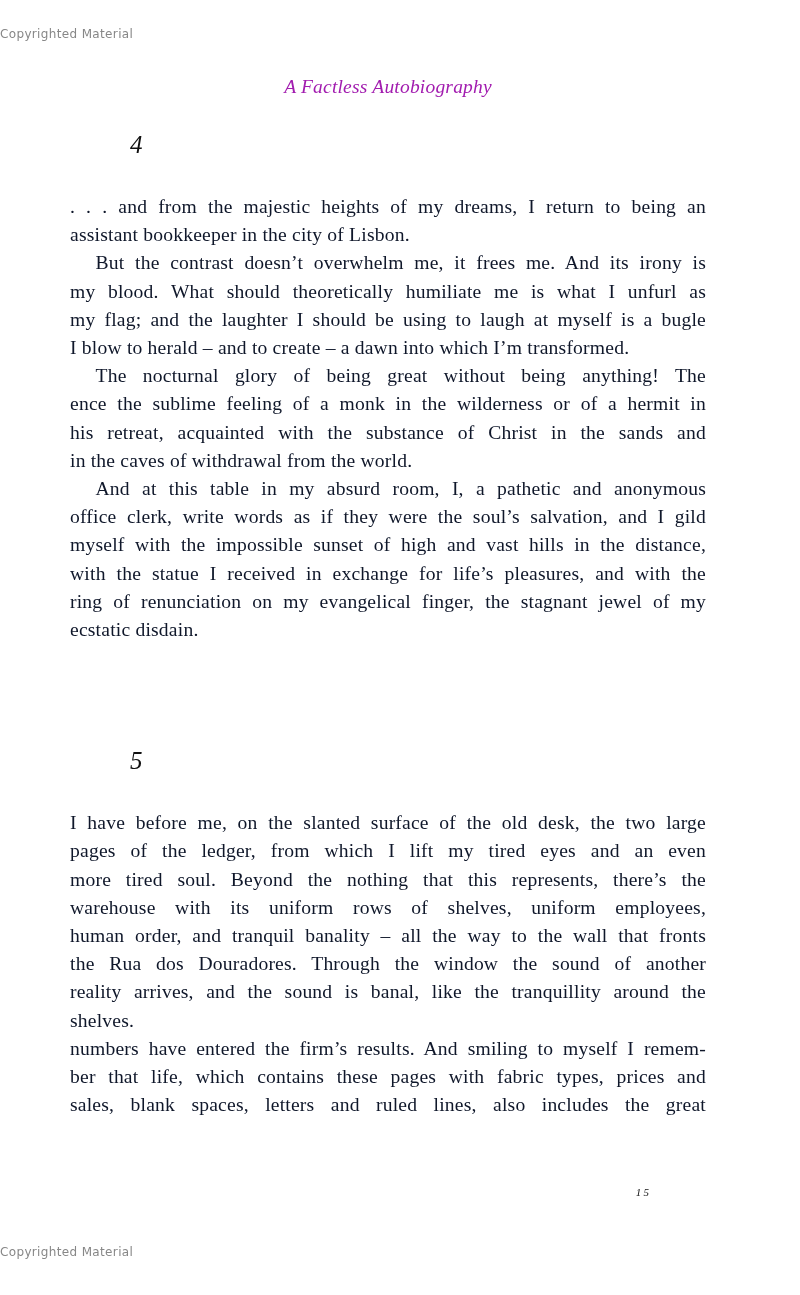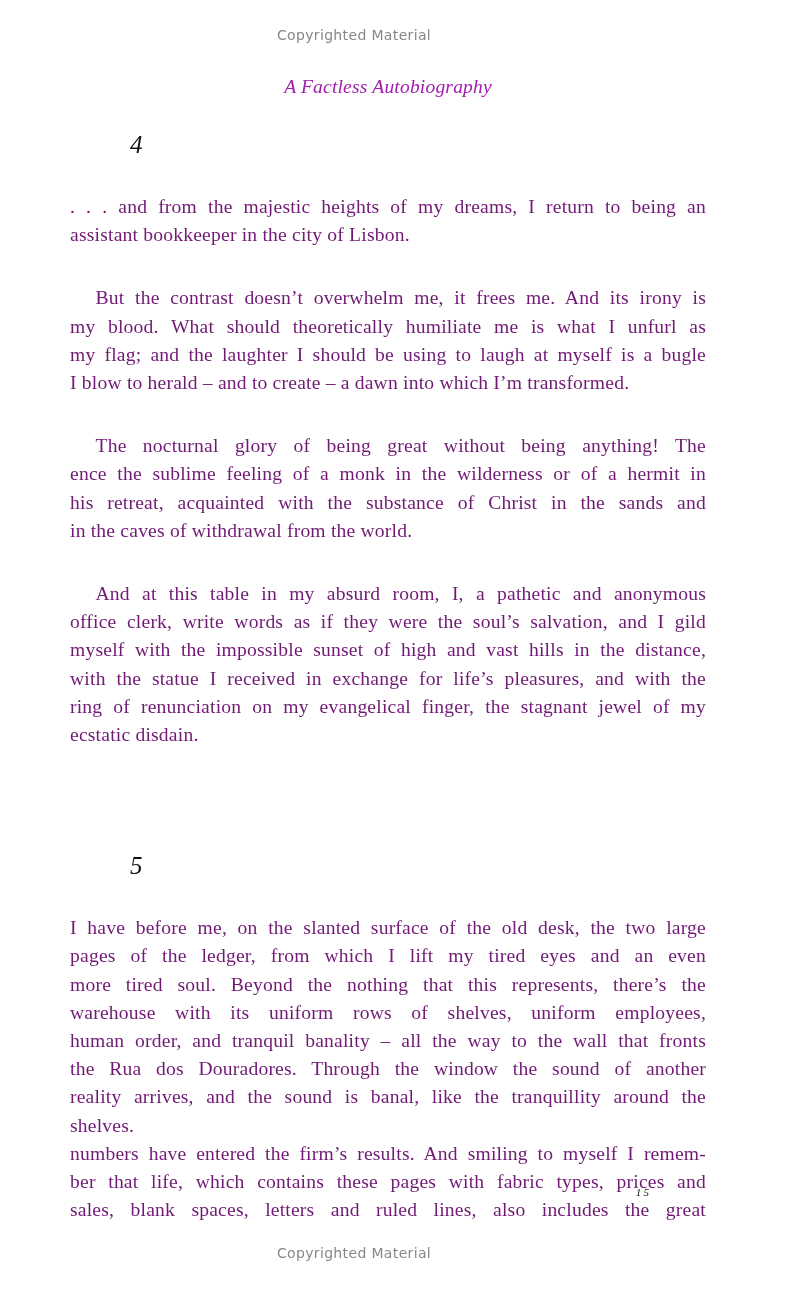--- a/index.html
+++ b/index.html
@@ -22,23 +22,22 @@
     inset: 0;
     width: 800px;
     height: 1295px;
   }
 
   
   .watermark {
     position: absolute;
     left: 0;
     width: 708px;
-    text-align: center;
     font-family: "DejaVu Sans", "Liberation Sans", sans-serif;
-    font-size: 14px;
+    font-size: 12px;
     letter-spacing: 0.35px;
     color: #878787;
     user-select: none;
   }
   .watermark-top { top: 27px; }
   .watermark-bottom { top: 1245px; }
 
   
   .running-head {
     position: absolute;
@@ -73,38 +72,37 @@
   .section-number.second { margin: 104px 0 36px 0; }
 
   
   p.body {
     margin: 0;
     font-size: 19.6px;
     line-height: 28.2px;
     text-align: justify;
     text-justify: inter-word;
     hyphens: none;
-    color: #701a75;
+    color: #0f172a;
     letter-spacing: 0.01em;
   }
   p.body.noindent { text-indent: 0; }
 
   
   p.body .ln {
     display: block;
     text-align: justify;
     text-align-last: justify;
     white-space: pre-wrap;
   }
   p.body .ln.last {
     text-align-last: left;
   }
   p.body .ln.firstline-indent {
     text-indent: 1.3em;
-    margin-top: 35px;
   }
 
   
   .folio {
     position: absolute;
     top: 1186px;
     left: 70px;
     width: 636px;
     text-align: center;
     font-style: italic;

